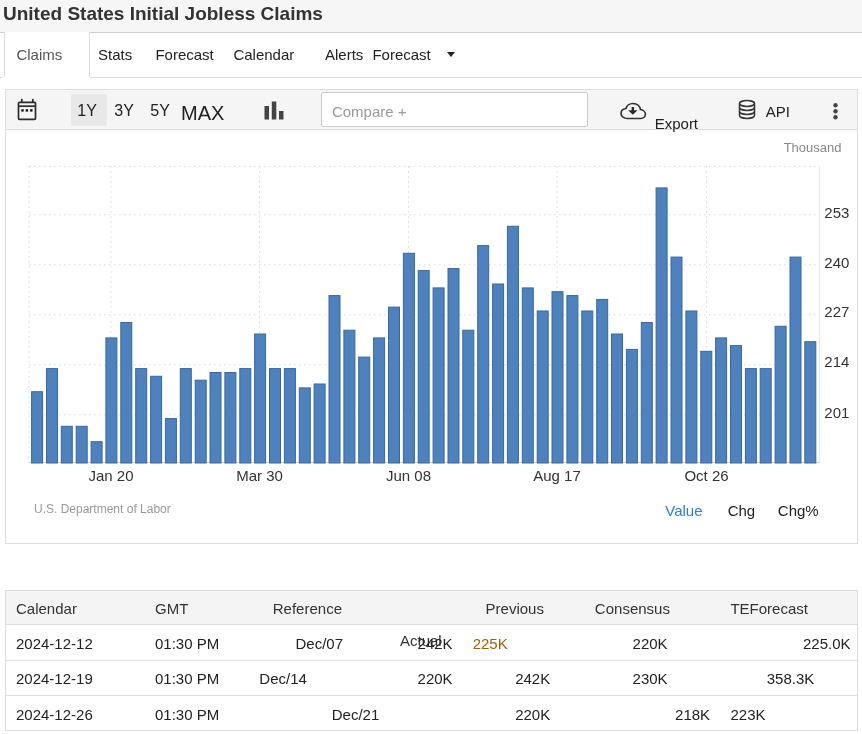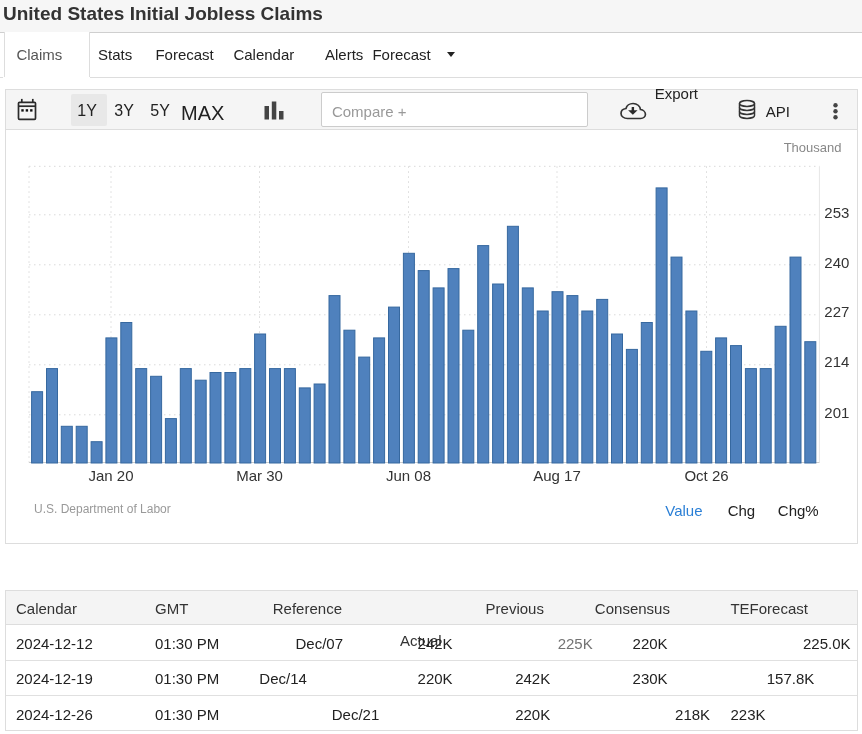--- a/index.html
+++ b/index.html
@@ -44,21 +44,21 @@
 <rect x="1.5" y="6" width="4.5" height="13.5" fill="#444"></rect>
     <rect x="8.8" y="1.5" width="4.5" height="18" fill="#444"></rect>
     <rect x="16" y="11" width="4.5" height="8.5" fill="#444"></rect>
 </svg>
 <div class="abs" style="left:320.7px;top:91.9px;width:267px;height:35px;background:#fff;border:1px solid #ccc;border-radius:2px"></div>
 <div class="abs t15" style="left:331.9px;top:102.5px;color:#999">Compare +</div>
 <svg class="abs" style="left:619px;top:101px" width="31.5" height="20" viewBox="0 0 28 20" preserveAspectRatio="none" fill="none" stroke="#333" stroke-width="1.5">
 <path d="M7.5 17.5 C4.2 17.5 1.8 15.2 1.8 12.4 C1.8 9.9 3.7 7.9 6.2 7.5 C6.8 4.6 9.4 2.5 12.5 2.5 C16 2.5 18.9 5.2 19.1 8.6 C21.6 8.9 23.5 10.9 23.5 13.3 C23.5 15.6 21.6 17.5 19.2 17.5 Z"></path>
 <path d="M11.3 6 h2.1 v3.3 h3.1 l-4.2 4.4 l-4.2 -4.4 h3.1 z" fill="#2b2b2b" stroke="none"></path>
 </svg>
-<div class="abs t15" style="left:654.7px;top:85px">Export</div>
+<div class="abs t15" style="left:654.7px;top:115px">Export</div>
 <svg class="abs" style="left:737px;top:98.5px" width="20" height="22" viewBox="0 0 20 22" fill="none" stroke="#333" stroke-width="1.5">
 <ellipse cx="10" cy="4.5" rx="7.5" ry="2.9"></ellipse>
 <path d="M2.5 4.5 V16.5 C2.5 18.1 5.9 19.4 10 19.4 C14.1 19.4 17.5 18.1 17.5 16.5 V4.5"></path>
 <path d="M2.5 8.5 C2.5 10.1 5.9 11.4 10 11.4 C14.1 11.4 17.5 10.1 17.5 8.5"></path>
 <path d="M2.5 12.5 C2.5 14.1 5.9 15.4 10 15.4 C14.1 15.4 17.5 14.1 17.5 12.5"></path>
 </svg>
 <div class="abs t15" style="left:765.7px;top:102.5px">API</div>
 <svg class="abs" style="left:830px;top:102px" width="11" height="18" viewBox="0 0 11 18">
 <circle cx="5.5" cy="3.2" r="2.2" fill="#444"></circle>
     <circle cx="5.5" cy="9.2" r="2.2" fill="#444"></circle>
@@ -165,27 +165,27 @@
 <div class="abs t15" style="left:155px;top:600.0px;color:#333">GMT</div>
 <div class="abs t15" style="right:520px;top:600.0px;color:#333">Reference</div>
 <div class="abs t15" style="right:420.3px;top:632px;color:#333">Actual</div>
 <div class="abs t15" style="right:318.1px;top:600.0px;color:#333">Previous</div>
 <div class="abs t15" style="right:192.10000000000002px;top:600.0px;color:#333">Consensus</div>
 <div class="abs t15" style="right:54.10000000000002px;top:600.0px;color:#333">TEForecast</div>
 <div class="abs t15" style="left:16px;top:635.0px;color:#222">2024-12-12</div>
 <div class="abs t15" style="left:155px;top:635.0px;color:#222">01:30 PM</div>
 <div class="abs t15" style="left:259.3px;top:635.0px;width:120px;text-align:center;color:#222">Dec/07</div>
 <div class="abs t15" style="left:375.1px;top:635.0px;width:120px;text-align:center;color:#222">242K</div>
-<div class="abs t15" style="left:472.70000000000005px;top:635.0px;width:120px;text-align:right;color:#737373">225K</div>
+<div class="abs t15" style="left:472.70000000000005px;top:635.0px;width:120px;text-align:left;color:#a16207">225K</div>
 <div class="abs t15" style="left:590.1px;top:635.0px;width:120px;text-align:center;color:#222">220K</div>
 <div class="abs t15" style="left:730.5px;top:635.0px;width:120px;text-align:right;color:#222">225.0K</div>
 <div class="abs t15" style="left:16px;top:670.3px;color:#222">2024-12-19</div>
 <div class="abs t15" style="left:155px;top:670.3px;color:#222">01:30 PM</div>
 <div class="abs t15" style="left:259.3px;top:670.3px;width:120px;text-align:left;color:#222">Dec/14</div>
 <div class="abs t15" style="left:375.1px;top:670.3px;width:120px;text-align:center;color:#222">220K</div>
 <div class="abs t15" style="left:472.70000000000005px;top:670.3px;width:120px;text-align:center;color:#222">242K</div>
 <div class="abs t15" style="left:590.1px;top:670.3px;width:120px;text-align:center;color:#222">230K</div>
-<div class="abs t15" style="left:730.5px;top:670.3px;width:120px;text-align:center;color:#222">157.8K</div>
+<div class="abs t15" style="left:730.5px;top:670.3px;width:120px;text-align:center;color:#222">358.3K</div>
 <div class="abs t15" style="left:16px;top:705.5px;color:#222">2024-12-26</div>
 <div class="abs t15" style="left:155px;top:705.5px;color:#222">01:30 PM</div>
 <div class="abs t15" style="left:259.3px;top:705.5px;width:120px;text-align:right;color:#222">Dec/21</div>
 <div class="abs t15" style="left:472.70000000000005px;top:705.5px;width:120px;text-align:center;color:#222">220K</div>
 <div class="abs t15" style="left:590.1px;top:705.5px;width:120px;text-align:right;color:#222">218K</div>
 <div class="abs t15" style="left:730.5px;top:705.5px;width:120px;text-align:left;color:#222">223K</div>
 </body></html>

